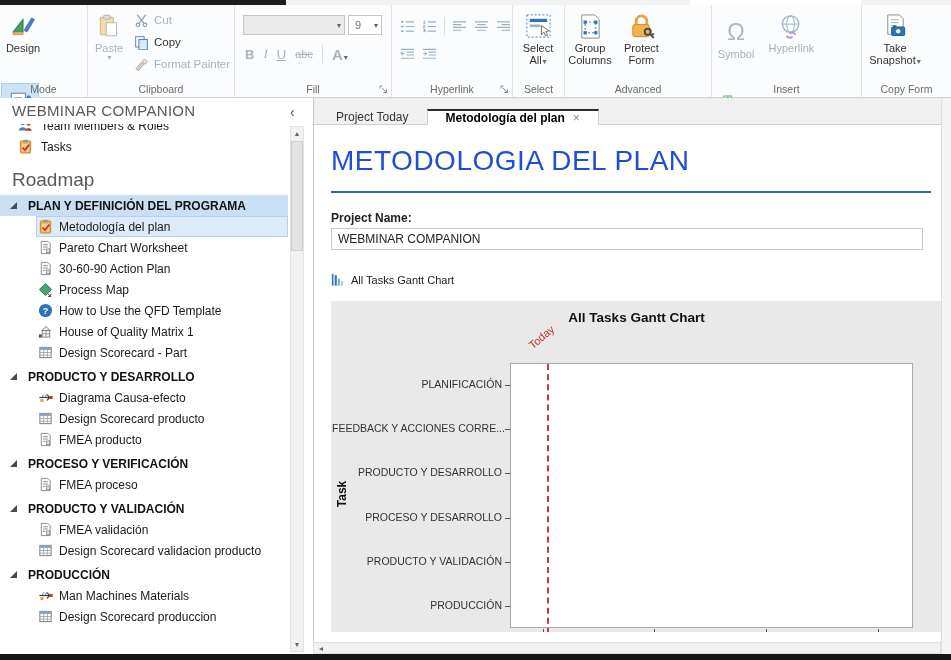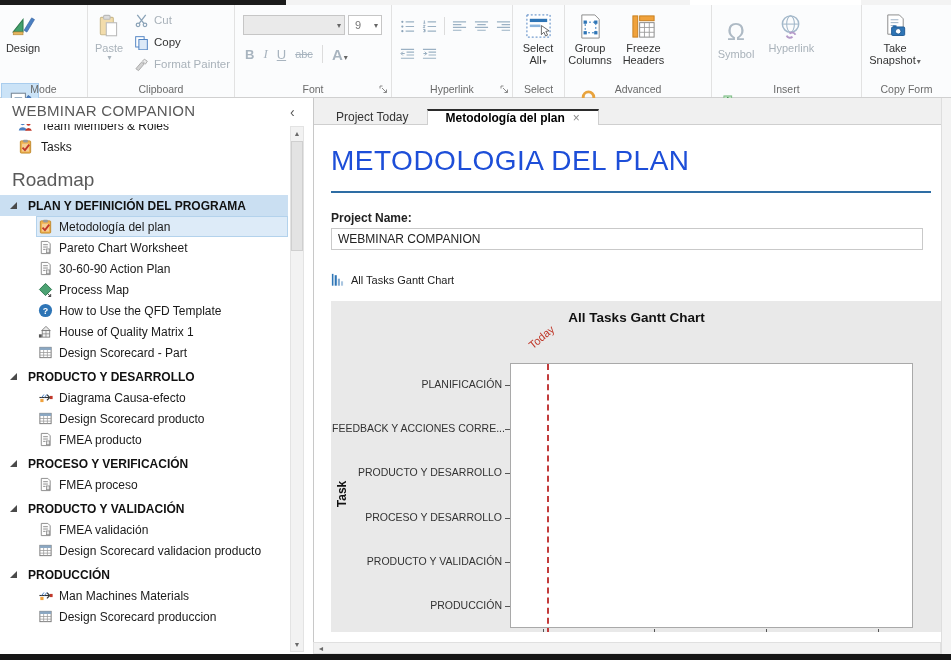--- a/index.html
+++ b/index.html
@@ -216,21 +216,21 @@
         <span class="fs">abc</span>
         <span class="vdiv"></span>
         <span class="fa"><span>A</span><span class="caret">▾</span></span>
       </div>
       <span class="dlg icon">
           <svg width="9" height="9" viewBox="0 0 9 9">
             <path d="M1 3.5 V1 H3.5" fill="none" stroke="#8a8a8a"></path>
             <path d="M3 3 L7.5 7.5 M7.5 4.5 V7.5 H4.5" fill="none" stroke="#8a8a8a"></path>
           </svg>
         </span>
-      <div class="rgroup-label">Font</div>
+      <div class="rgroup-label">Fill</div>
     </div>
 
     <div class="rgroup" style="width:121px">
       <div class="para-row" style="left:8px;top:12px;">
         <span class="icon">
             <svg width="15" height="15" viewBox="0 0 16 16">
               <circle cx="2.5" cy="3" r="1.2" fill="#8ba3b8"></circle>
               <circle cx="2.5" cy="8" r="1.2" fill="#8ba3b8"></circle>
               <circle cx="2.5" cy="13" r="1.2" fill="#8ba3b8"></circle>
               <path d="M6 3 h9 M6 8 h9 M6 13 h9" stroke="#9bb1c4" stroke-width="1.3"></path>
@@ -303,31 +303,20 @@
             <svg width="27" height="27" viewBox="0 0 28 28">
               <path d="M5 2 h13.5 l4.5 4.5 V26 H5 Z" fill="#fff" stroke="#8a8a8a"></path>
               <rect x="8.5" y="9.5" width="11" height="11" fill="none" stroke="#2e75b6" stroke-dasharray="2 2"></rect>
               <rect x="6.8" y="7.8" width="3.4" height="3.4" fill="#2e75b6"></rect>
               <rect x="17.8" y="7.8" width="3.4" height="3.4" fill="#2e75b6"></rect>
               <rect x="6.8" y="18.8" width="3.4" height="3.4" fill="#2e75b6"></rect>
               <rect x="17.8" y="18.8" width="3.4" height="3.4" fill="#2e75b6"></rect>
             </svg>
           </span>
         <span>Group Columns</span>
-      </div>
-      <div class="bigbtn" style="width:48px">
-        <span class="bicon icon">
-            <svg width="27" height="27" viewBox="0 0 28 28">
-              <rect x="3" y="3" width="5" height="22" fill="#f0a23c" stroke="#c87f1e"></rect>
-              <rect x="10" y="3" width="15" height="5" fill="#f0a23c" stroke="#c87f1e"></rect>
-              <rect x="10" y="10" width="15" height="15" fill="#fff" stroke="#888"></rect>
-              <path d="M10 15 h15 M10 20 h15 M15 10 v15 M20 10 v15" stroke="#999" stroke-width="0.9"></path>
-            </svg>
-          </span>
-        <span>Freeze Headers</span>
       </div>
       <div class="bigbtn" style="width:44px">
         <span class="bicon icon">
             <svg width="27" height="27" viewBox="0 0 28 28">
               <path d="M8.5 12 V8.5 a5.5 5.5 0 0 1 11 0 V12" fill="none" stroke="#e8a33d" stroke-width="3"></path>
               <rect x="5" y="12" width="17" height="12.5" rx="2" fill="#f3b34c" stroke="#c98a26"></rect>
               <circle cx="20.5" cy="19.5" r="3.2" fill="none" stroke="#4a4a4a" stroke-width="2"></circle>
               <path d="M22.8 21.8 l4 4 M25 23 l1.8-1.8" stroke="#4a4a4a" stroke-width="2"></path>
             </svg>
           </span>

